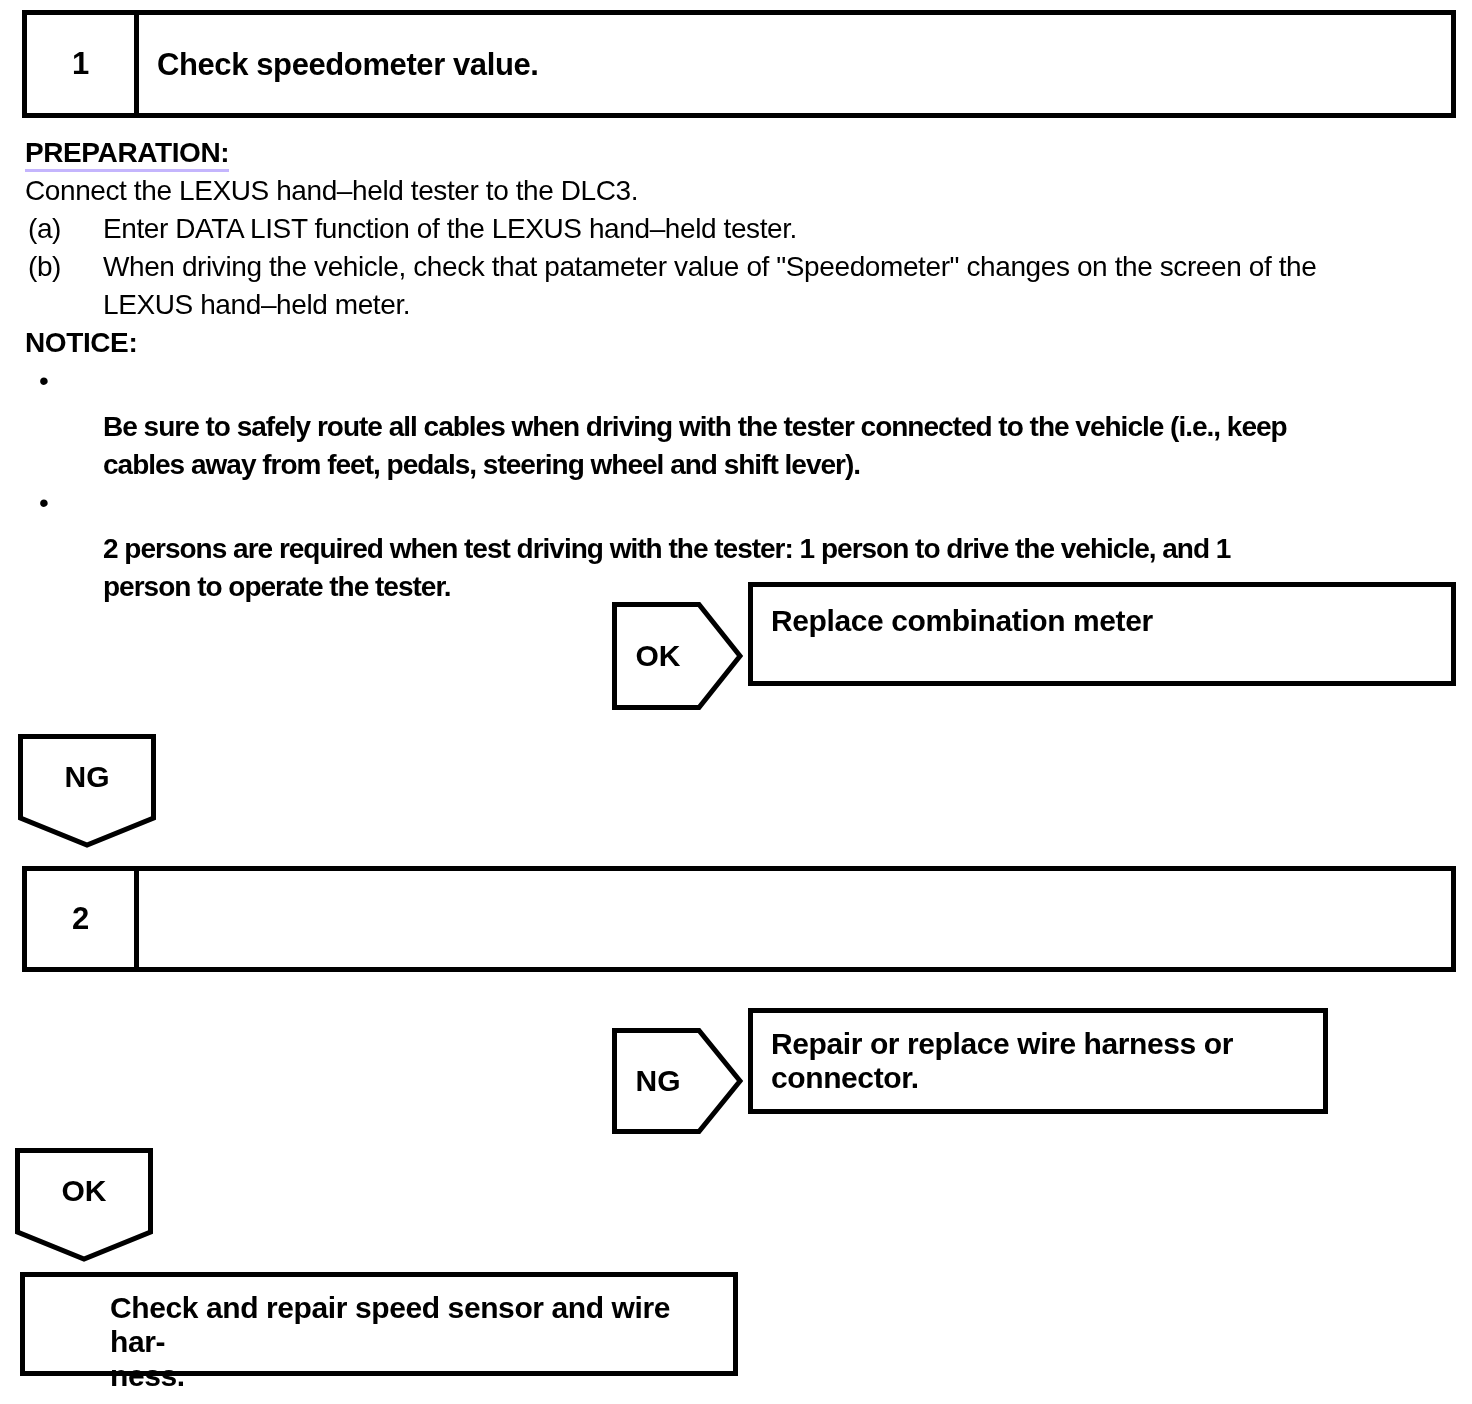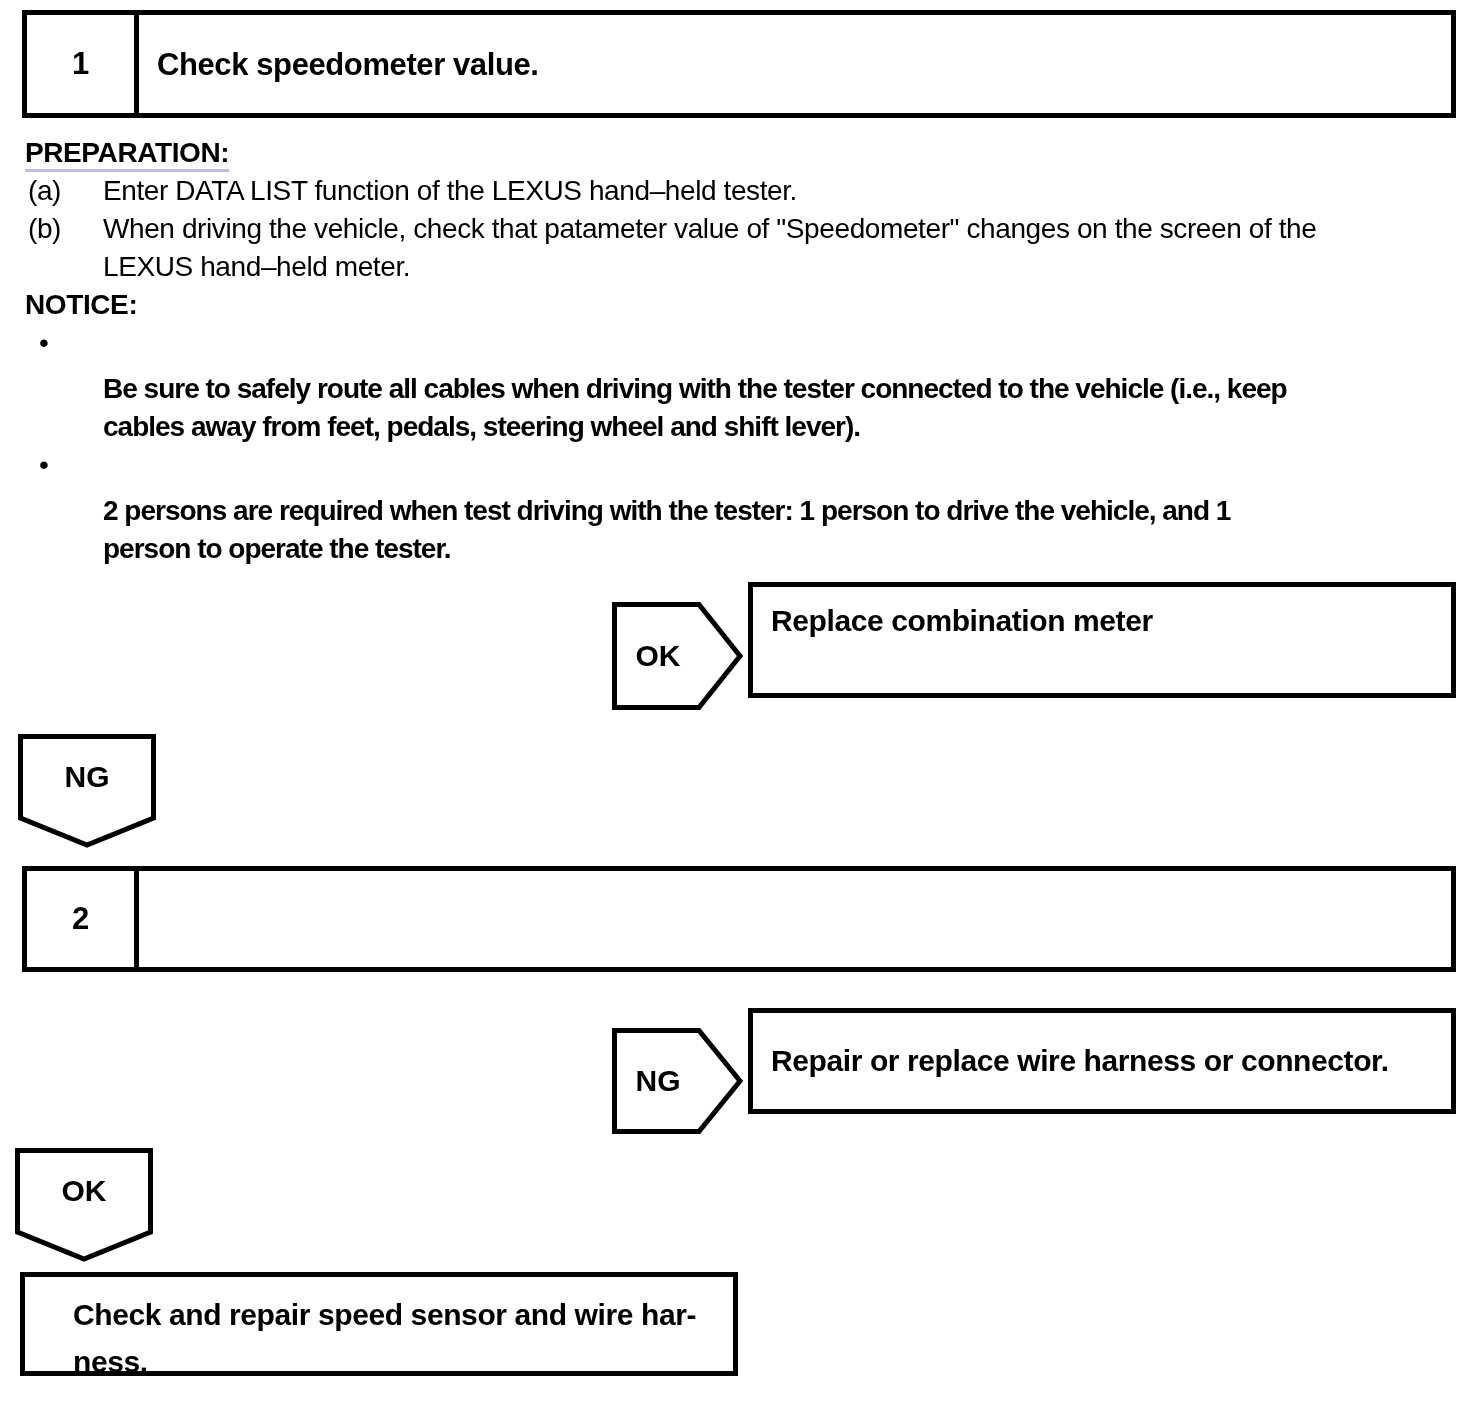--- a/index.html
+++ b/index.html
@@ -68,32 +68,33 @@
   .resultbox {
     border:5px solid #000;
     background:#fff;
     font-weight:bold; font-size:30px;
     letter-spacing:-0.4px;
     display:flex;
   }
   .resultbox .rtext { padding-left:18px; white-space:pre-line; }
   .resultbox.topalign .rtext { padding-top:16px; line-height:36px; }
   .resultbox.midalign { align-items:center; }
-  .finalbox .rtext { padding-left:48px; padding-top:14px; line-height:47px; }
+  .finalbox .rtext { padding-left:48px; padding-top:14px; line-height:34px;margin-left:37px; }
 </style>
 </head>
 <body>
 
 <div class="abs stepbox" style="left:22px; top:10px; width:1434px; height:108px;">
   <div class="stepnum">1</div>
   <div class="steptitle">Check speedometer value.</div>
 </div>
 
 <div class="abs textflow">
   <div class="hdr"><span class="ul">PREPARATION:</span></div>
+  <div>Connect the LEXUS hand–held tester to the DLC3.</div>
   <div class="hangrow">
     <div class="hlabel">(a)</div>
     <div class="htext">Enter DATA LIST function of the LEXUS hand–held tester.</div>
   </div>
   <div class="hangrow">
     <div class="hlabel">(b)</div>
     <div class="htext">When driving the vehicle, check that patameter value of "Speedometer" changes on the screen of the
 LEXUS hand–held meter.</div>
   </div>
   <div class="hdr">NOTICE:</div>
@@ -108,42 +109,42 @@
 person to operate the tester.</div>
   </div>
 </div>
 
 <div class="abs pent pent-right" style="left:612px; top:582px; width:132px; height:108px;">
   <svg width="132" height="108" viewBox="0 0 132 108">
     <polygon points="2.5,2.5 87,2.5 128,54 87,105.5 2.5,105.5" fill="#ffffff" stroke="#000000" stroke-width="5"></polygon>
   </svg>
   <span class="plabel">OK</span>
 </div>
-<div class="abs resultbox topalign" style="left:748px; top:582px; width:708px; height:116px;">
+<div class="abs resultbox topalign" style="left:748px; top:582px; width:708px; height:104px;">
   <div class="rtext">Replace combination meter</div>
 </div>
 
 <div class="abs pent pent-down" style="left:18px; top:714px; width:138px; height:114px;">
   <svg width="138" height="114" viewBox="0 0 138 114">
     <polygon points="2.5,2.5 135.5,2.5 135.5,84 69,111 2.5,84" fill="#ffffff" stroke="#000000" stroke-width="5"></polygon>
   </svg>
   <span class="plabel">NG</span>
 </div>
 
 <div class="abs stepbox" style="left:22px; top:866px; width:1434px; height:106px;">
   <div class="stepnum">2</div>
 </div>
 
 <div class="abs pent pent-right" style="left:612px; top:1008px; width:132px; height:106px;">
   <svg width="132" height="106" viewBox="0 0 132 106">
     <polygon points="2.5,2.5 87,2.5 128,53 87,103.5 2.5,103.5" fill="#ffffff" stroke="#000000" stroke-width="5"></polygon>
   </svg>
   <span class="plabel">NG</span>
 </div>
-<div class="abs resultbox midalign" style="left:748px; top:1008px; width:708px; height:106px;">
+<div class="abs resultbox midalign" style="left:748px; top:1008px; width:580px; height:106px;">
   <div class="rtext">Repair or replace wire harness or connector.</div>
 </div>
 
 <div class="abs pent pent-down" style="left:15px; top:1128px; width:138px; height:114px;">
   <svg width="138" height="114" viewBox="0 0 138 114">
     <polygon points="2.5,2.5 135.5,2.5 135.5,84 69,111 2.5,84" fill="#ffffff" stroke="#000000" stroke-width="5"></polygon>
   </svg>
   <span class="plabel">OK</span>
 </div>
 

